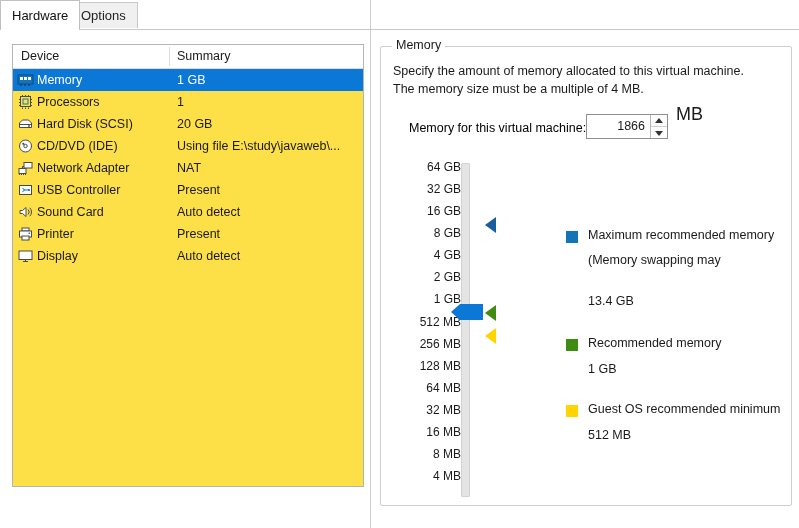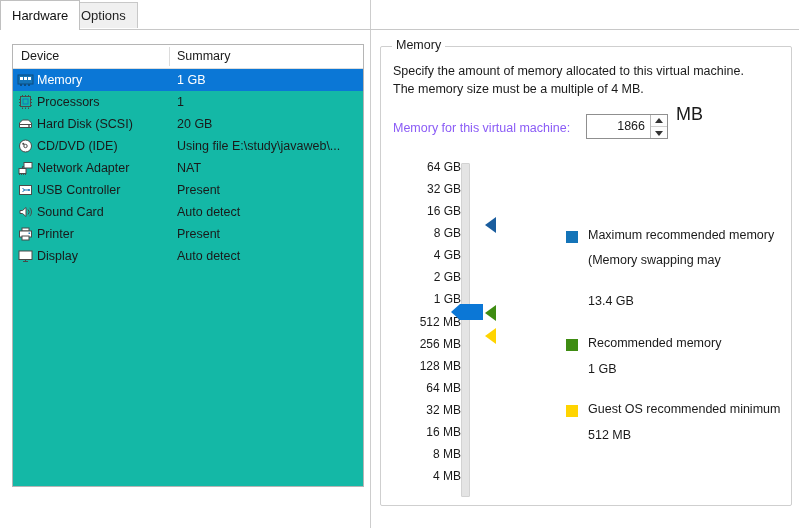--- a/index.html
+++ b/index.html
@@ -58,21 +58,21 @@
     background: #c8c8c8;
     z-index: 1;
   }
 
   
   #device-list-box {
     position: absolute;
     left: 12px; top: 44px;
     width: 352px; height: 443px;
     border: 1px solid #b5b5b5;
-    background: #14b8a6;
+    background: #fde047;
     box-sizing: border-box;
     overflow: hidden;
   }
   #device-header {
     position: relative;
     height: 23px;
     background: #ffffff;
     border-bottom: 1px solid #dcdcdc;
   }
   #device-header .col {
@@ -148,23 +148,23 @@
   #memory-desc {
     position: absolute;
     left: 393px; top: 62px;
     width: 400px;
     font-size: 12.5px;
     line-height: 18px;
     color: #1a1a1a;
   }
   #mem-field-label {
     position: absolute;
-    left: 393px; top: 121px;
-    font-size: 12.5px;
-    color: #8b5cf6;
+    left: 409px; top: 121px;
+    font-size: 12.5px;
+    color: #000000;
   }
   #mem-spin-wrap {
     position: absolute;
     left: 586px; top: 114px;
     width: 82px; height: 25px;
     border: 1px solid #8f8f8f;
     background: #ffffff;
     box-sizing: border-box;
   }
   #mem-spin-value {

